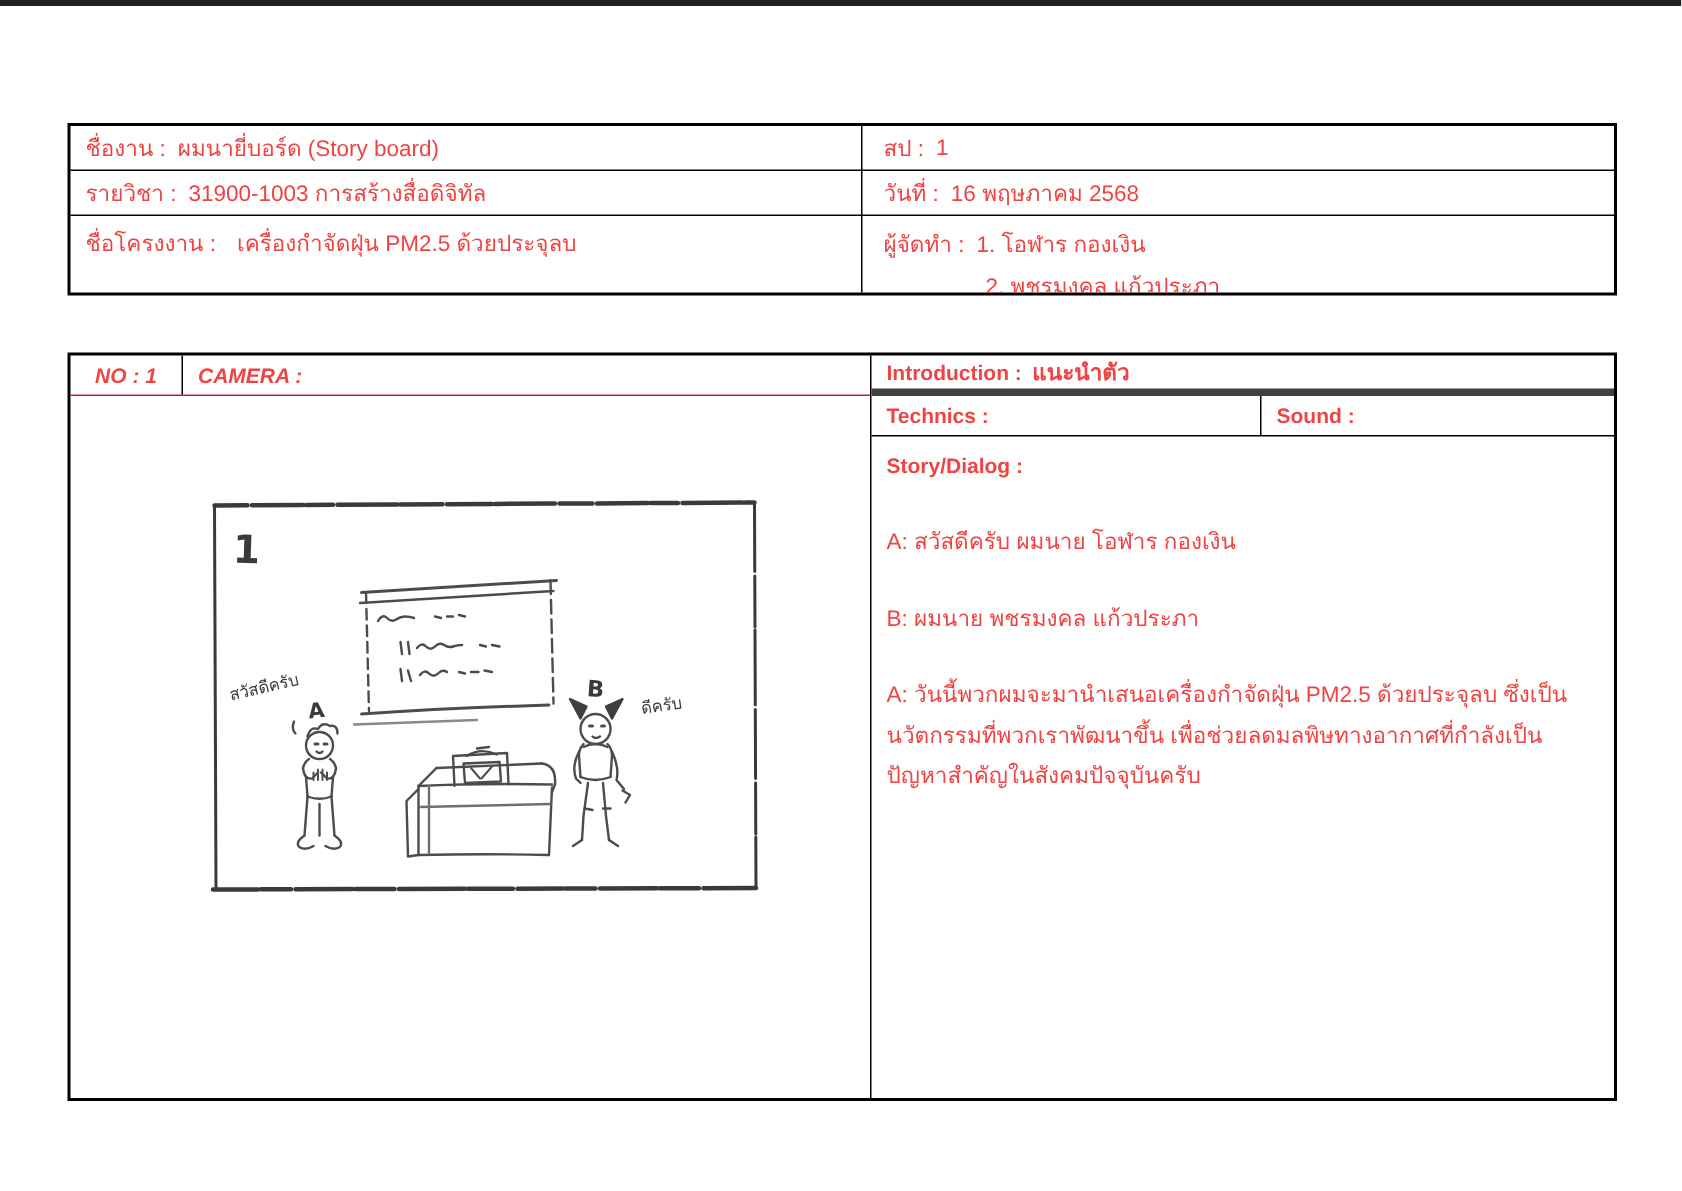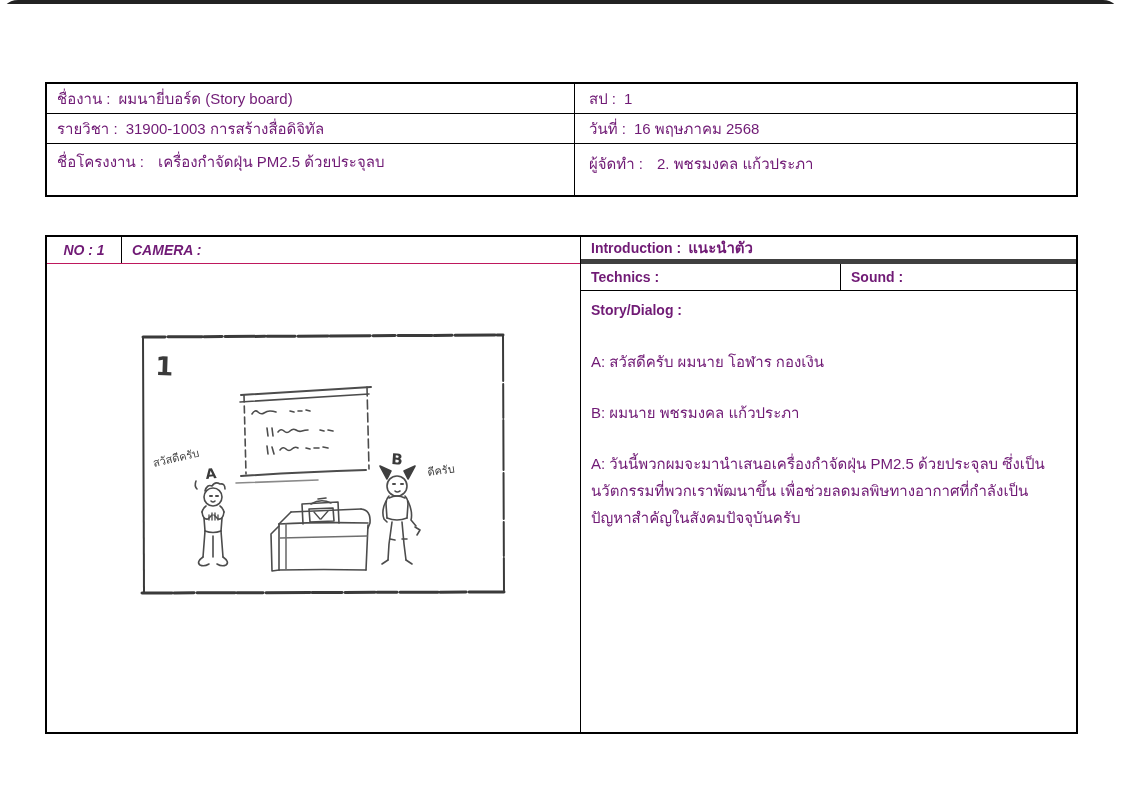--- a/index.html
+++ b/index.html
@@ -1,18 +1,18 @@
 <!DOCTYPE html>
 <html><head>
 <meta charset="utf-8">
 <style>
   html,body{margin:0;padding:0;background:#ffffff;}
   .page{
     position:relative;width:1121px;height:794px;background:#ffffff;
-    font-family:"Liberation Sans",sans-serif;color:#701a75;overflow:hidden;border-radius:18px;
+    font-family:"Liberation Sans",sans-serif;color:#ef4444;overflow:hidden;
   }
   .topbar{position:absolute;left:0;top:0;width:1121px;height:4px;background:#222;}
   .tbl{position:absolute;border:2px solid #000;box-sizing:border-box;background:#fff;}
 
   
   .header-table{left:45px;top:82px;width:1033px;height:115px;
     display:grid;grid-template-columns:528px 1fr;grid-template-rows:30px 30px 1fr;}
   .hcell{box-sizing:border-box;display:flex;align-items:center;gap:8px;
     padding:0 10px;font-size:15px;white-space:nowrap;overflow:hidden;}
   .hcell.br{border-right:1px solid #000;}
@@ -73,20 +73,21 @@
       <span>16 พฤษภาคม 2568</span>
     </div>
 
     <div class="hcell br top">
       <span>ชื่อโครงงาน :</span>
       <span style="margin-left:6px;">เครื่องกำจัดฝุ่น PM2.5 ด้วยประจุลบ</span>
     </div>
     <div class="hcell top" style="padding-left:14px;">
       <span style="line-height:28px;">ผู้จัดทำ :</span>
       <span class="authors">
+        <span>1. โอฬาร กองเงิน</span>
         <span class="a2">2. พชรมงคล แก้วประภา</span>
       </span>
     </div>
   </div>
 
   <div class="tbl story-table">
 
     <div class="sb-left">
       <div class="sb-left-header">
         <div class="no-cell">NO : 1</div>

